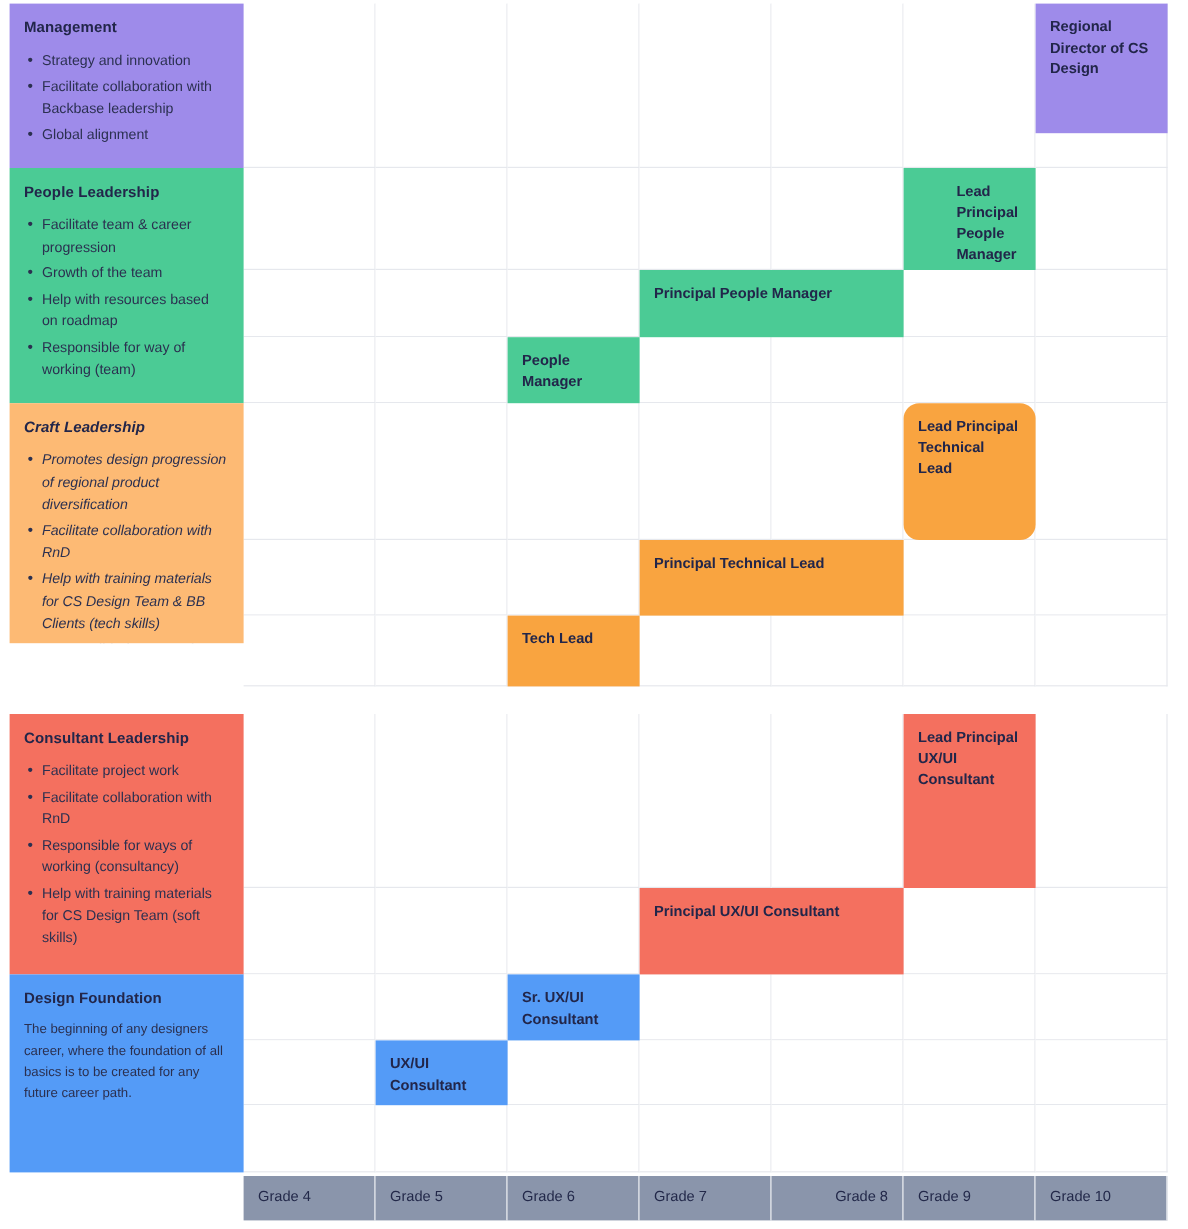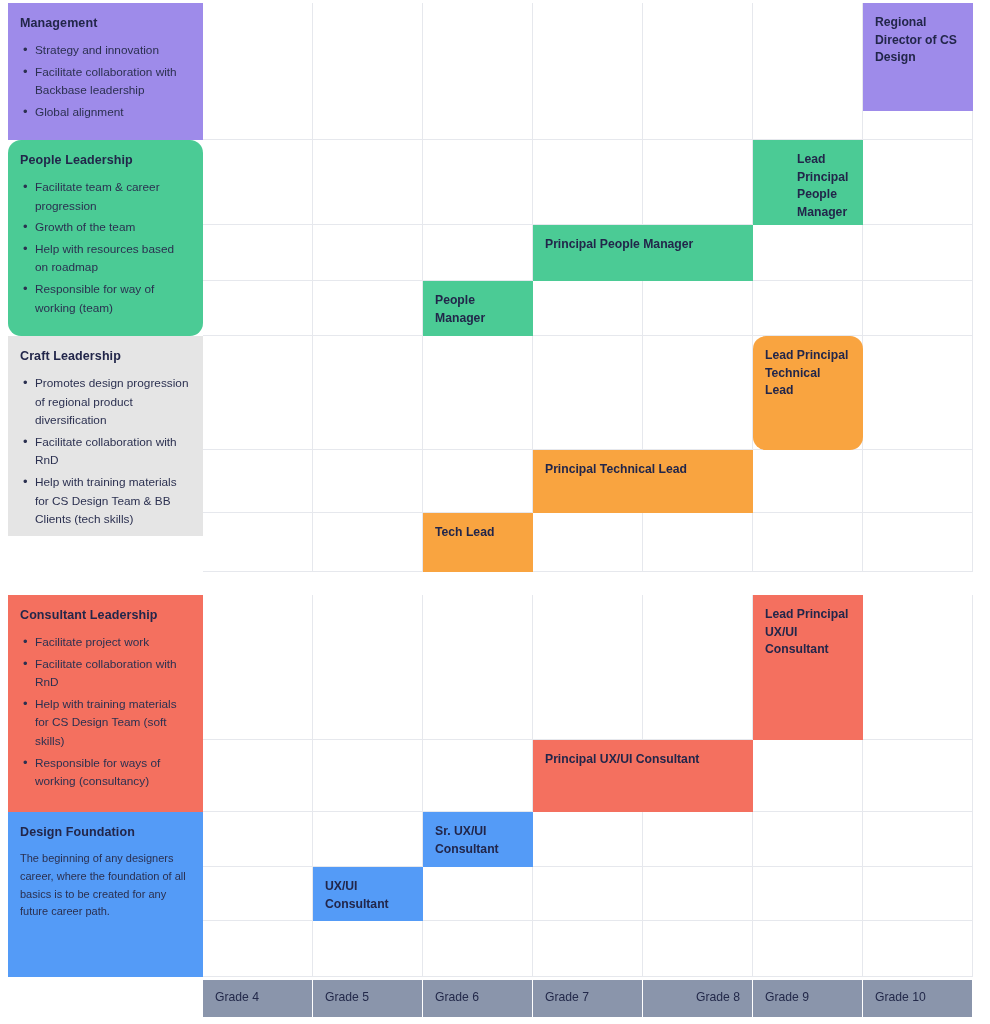--- a/index.html
+++ b/index.html
@@ -194,45 +194,45 @@
 
   <div class="label-layer" id="label-layer">
       <div class="cat" style="top: 3px; height: 137px; background: rgb(158, 139, 234);">
         <div class="cat-title">Management</div>
         <ul class="cat-list">
           <li>Strategy and innovation</li>
           <li>Facilitate collaboration with Backbase leadership</li>
           <li>Global alignment</li>
         </ul>
       </div>
-      <div class="cat" style="top: 140px; height: 196px; background: rgb(75, 203, 149); border-radius: 13px;">
+      <div class="cat" style="top: 140px; height: 196px; background: rgb(75, 203, 149);">
         <div class="cat-title">People Leadership</div>
         <ul class="cat-list">
           <li>Facilitate team &amp; career progression</li>
           <li>Growth of the team</li>
           <li>Help with resources based on roadmap</li>
           <li>Responsible for way of working (team)</li>
         </ul>
       </div>
-      <div class="cat" style="top: 336px; height: 200px; background: #e5e5e5;">
+      <div class="cat" style="top: 336px; height: 200px; background: #fdba74; font-style: italic;">
         <div class="cat-title">Craft Leadership</div>
         <ul class="cat-list">
           <li>Promotes design progression of regional product diversification</li>
           <li>Facilitate collaboration with RnD</li>
           <li>Help with training materials for CS Design Team &amp; BB Clients (tech skills)</li>
           <li>Responsible for ways of working (tech)</li>
         </ul>
       </div>
       <div class="cat" style="top: 595px; height: 217px; background: rgb(244, 112, 95);">
         <div class="cat-title">Consultant Leadership</div>
         <ul class="cat-list">
           <li>Facilitate project work</li>
           <li>Facilitate collaboration with RnD</li>
+          <li>Responsible for ways of working (consultancy)</li>
           <li>Help with training materials for CS Design Team (soft skills)</li>
-          <li>Responsible for ways of working (consultancy)</li>
         </ul>
       </div>
       <div class="cat" style="top: 812px; height: 165px; background: rgb(84, 155, 247);">
         <div class="cat-title">Design Foundation</div>
         <div class="cat-para">The beginning of any designers career, where the foundation of all basics is to be created for any future career path.</div>
       </div>
     </div>
 
   <div class="role-layer" id="role-layer">
       <div class="role" style="left: 863px; top: 3px; width: 110px; height: 108px; background: rgb(158, 139, 234);">Regional Director of CS Design</div>

